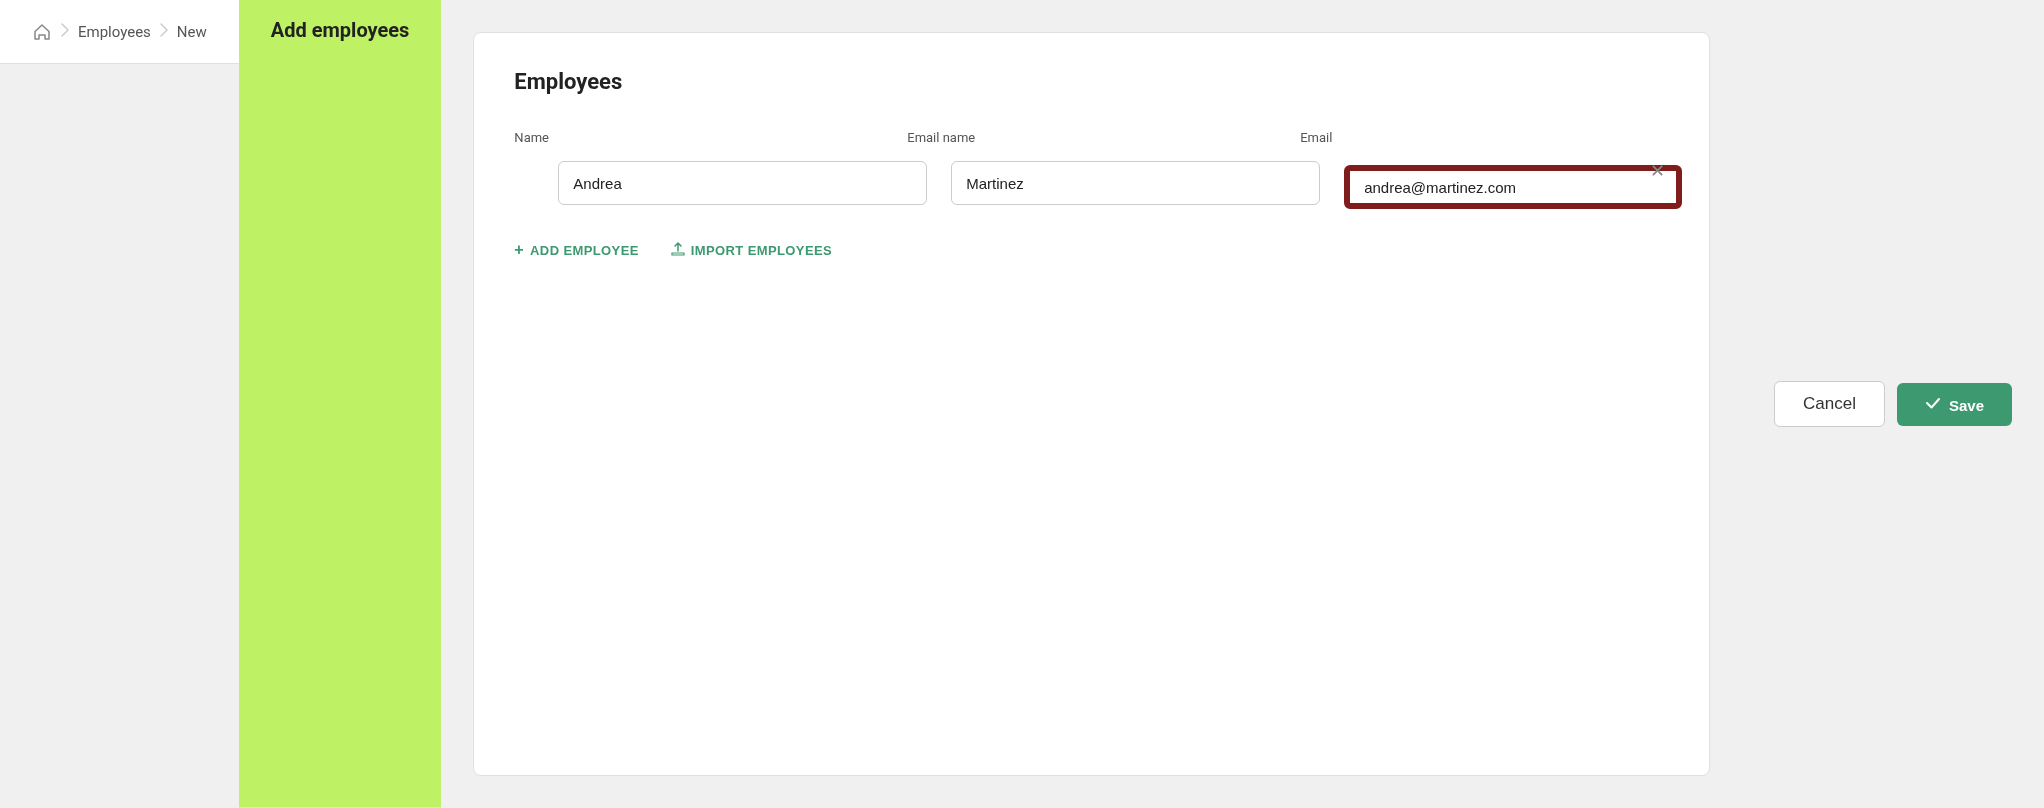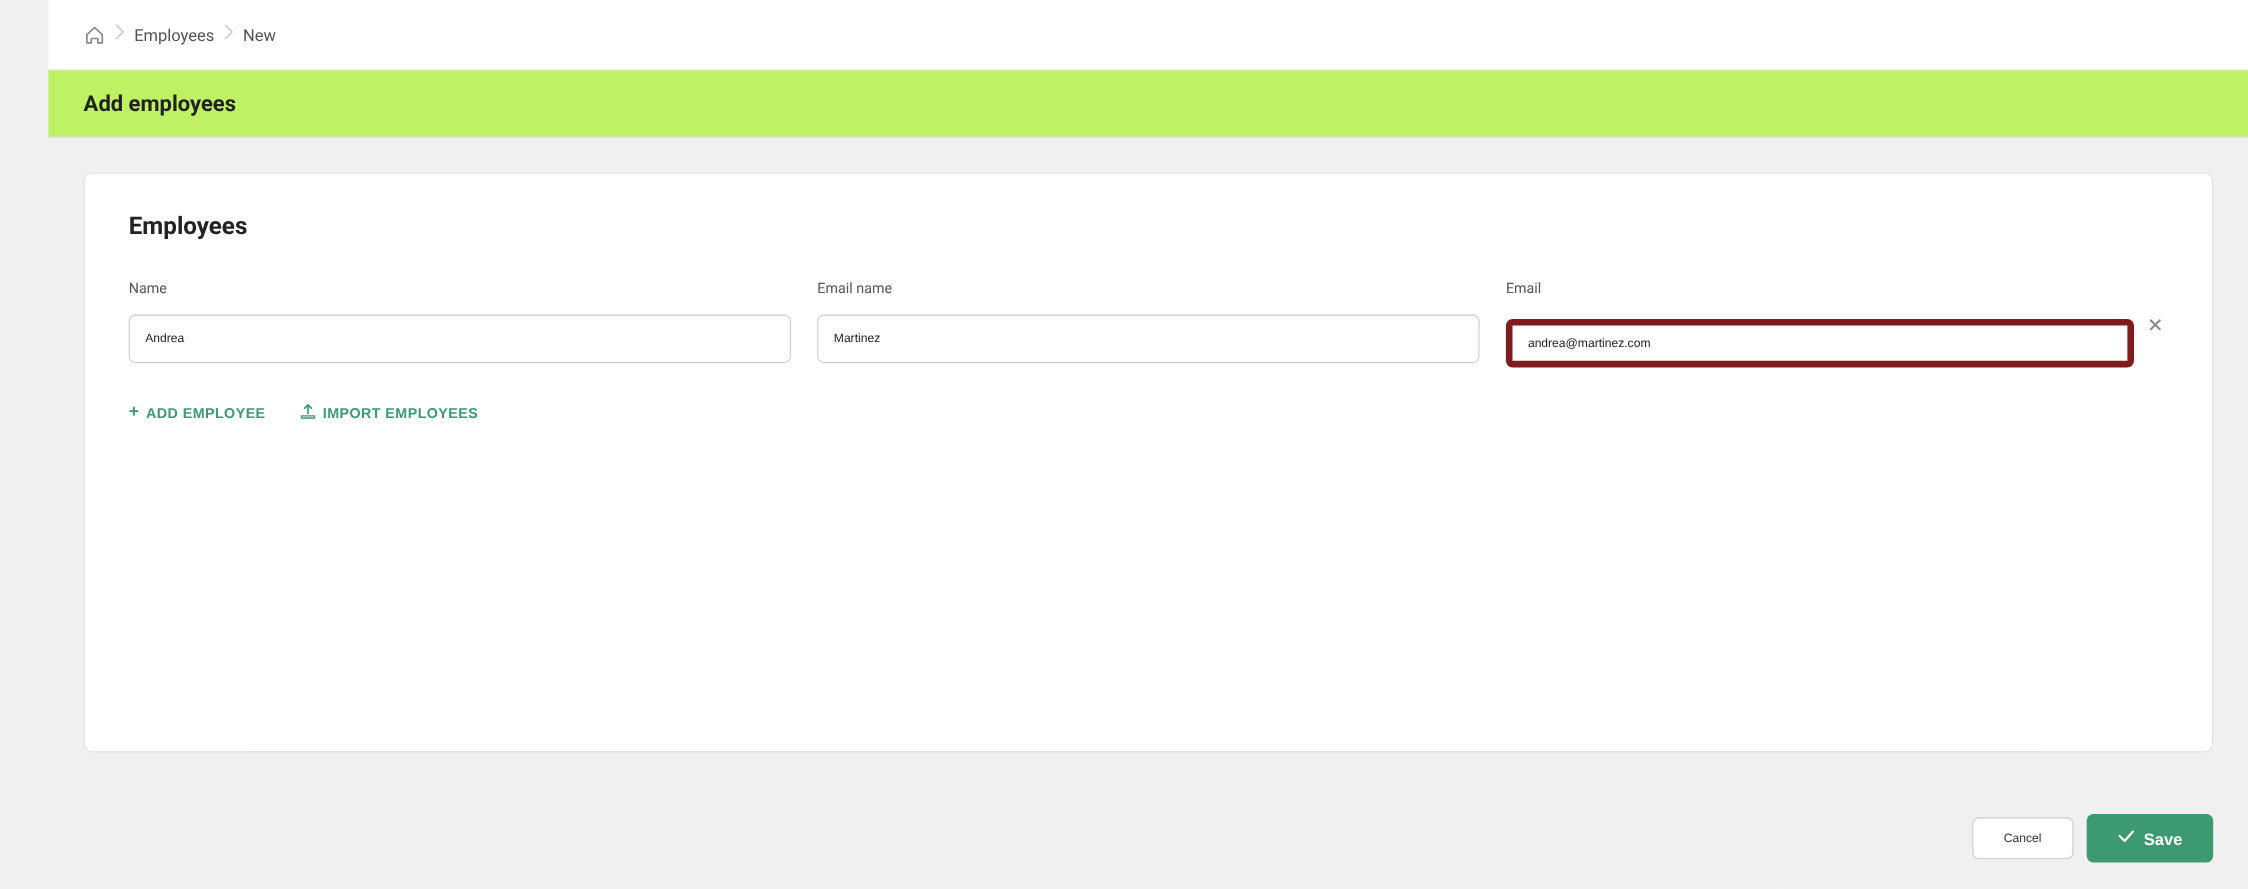--- a/index.html
+++ b/index.html
@@ -12,22 +12,21 @@
       font-family: -apple-system, BlinkMacSystemFont, 'Segoe UI', Roboto, sans-serif;
       background-color: #f0f0f0;
       min-height: 808px;
       color: #333;
     }
 
     .page-wrapper {
       background: #f0f0f0;
       min-height: 808px;
       display: flex;
-      flex-direction: column;
-      padding-left: 44px;
+      flex-direction: row;
     }
 
     
     .top-bar {
       background: #ffffff;
       border-bottom: 1px solid #e0e0e0;
       padding: 0 32px;
       height: 64px;
       display: flex;
       align-items: center;
@@ -130,25 +129,26 @@
       font-size: 13px;
       color: #555;
       font-weight: 400;
     }
 
     .field-input {
       width: 100%;
       padding: 10px 14px;
       border: 1px solid #ccc;
       border-radius: 6px;
-      font-size: 11px;
+      font-size: 15px;
       color: #222;
       outline: none;
       background: #fff;
       height: 44px;
+      margin-left: 44px;
     }
 
     .field-input-active {
       border: 6px solid #7f1d1d;
       border-radius: 6px;
     }
 
     .clear-btn {
       background: none;
       border: none;
@@ -192,21 +192,21 @@
       align-items: center;
       gap: 12px;
       padding: 24px 32px;
     }
 
     .cancel-btn {
       background: #ffffff;
       border: 1px solid #ccc;
       border-radius: 6px;
       padding: 12px 28px;
-      font-size: 11px;
+      font-size: 17px;
       color: #333;
       cursor: pointer;
       font-weight: 400;
     }
 
     .save-btn {
       background: #3d9970;
       border: none;
       border-radius: 6px;
       padding: 12px 28px;

